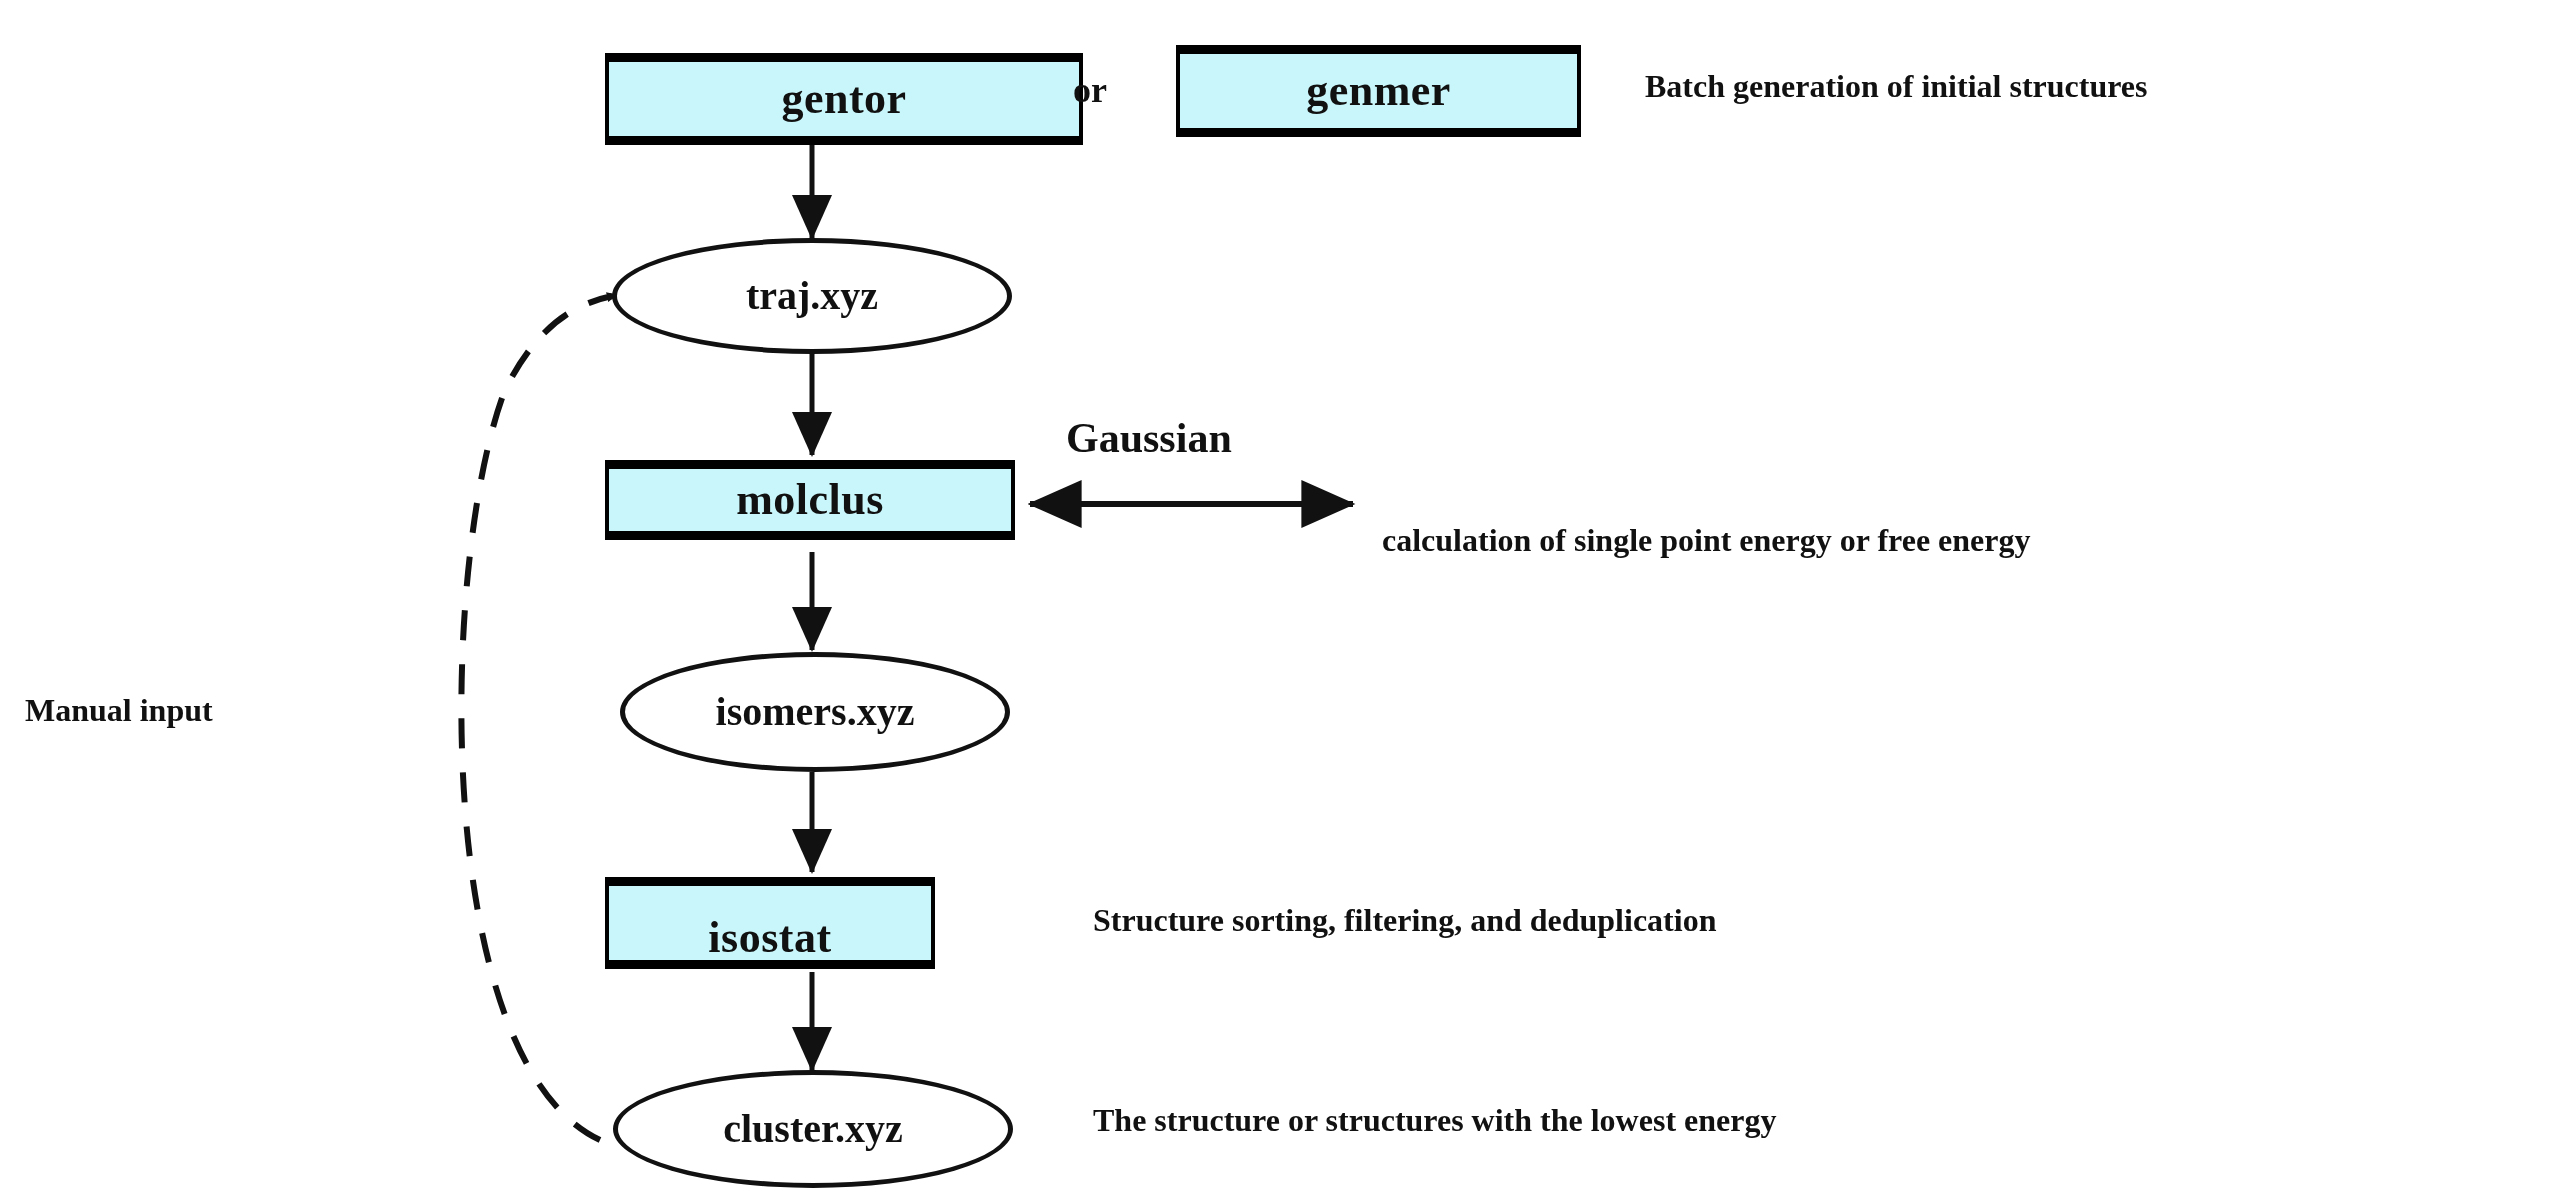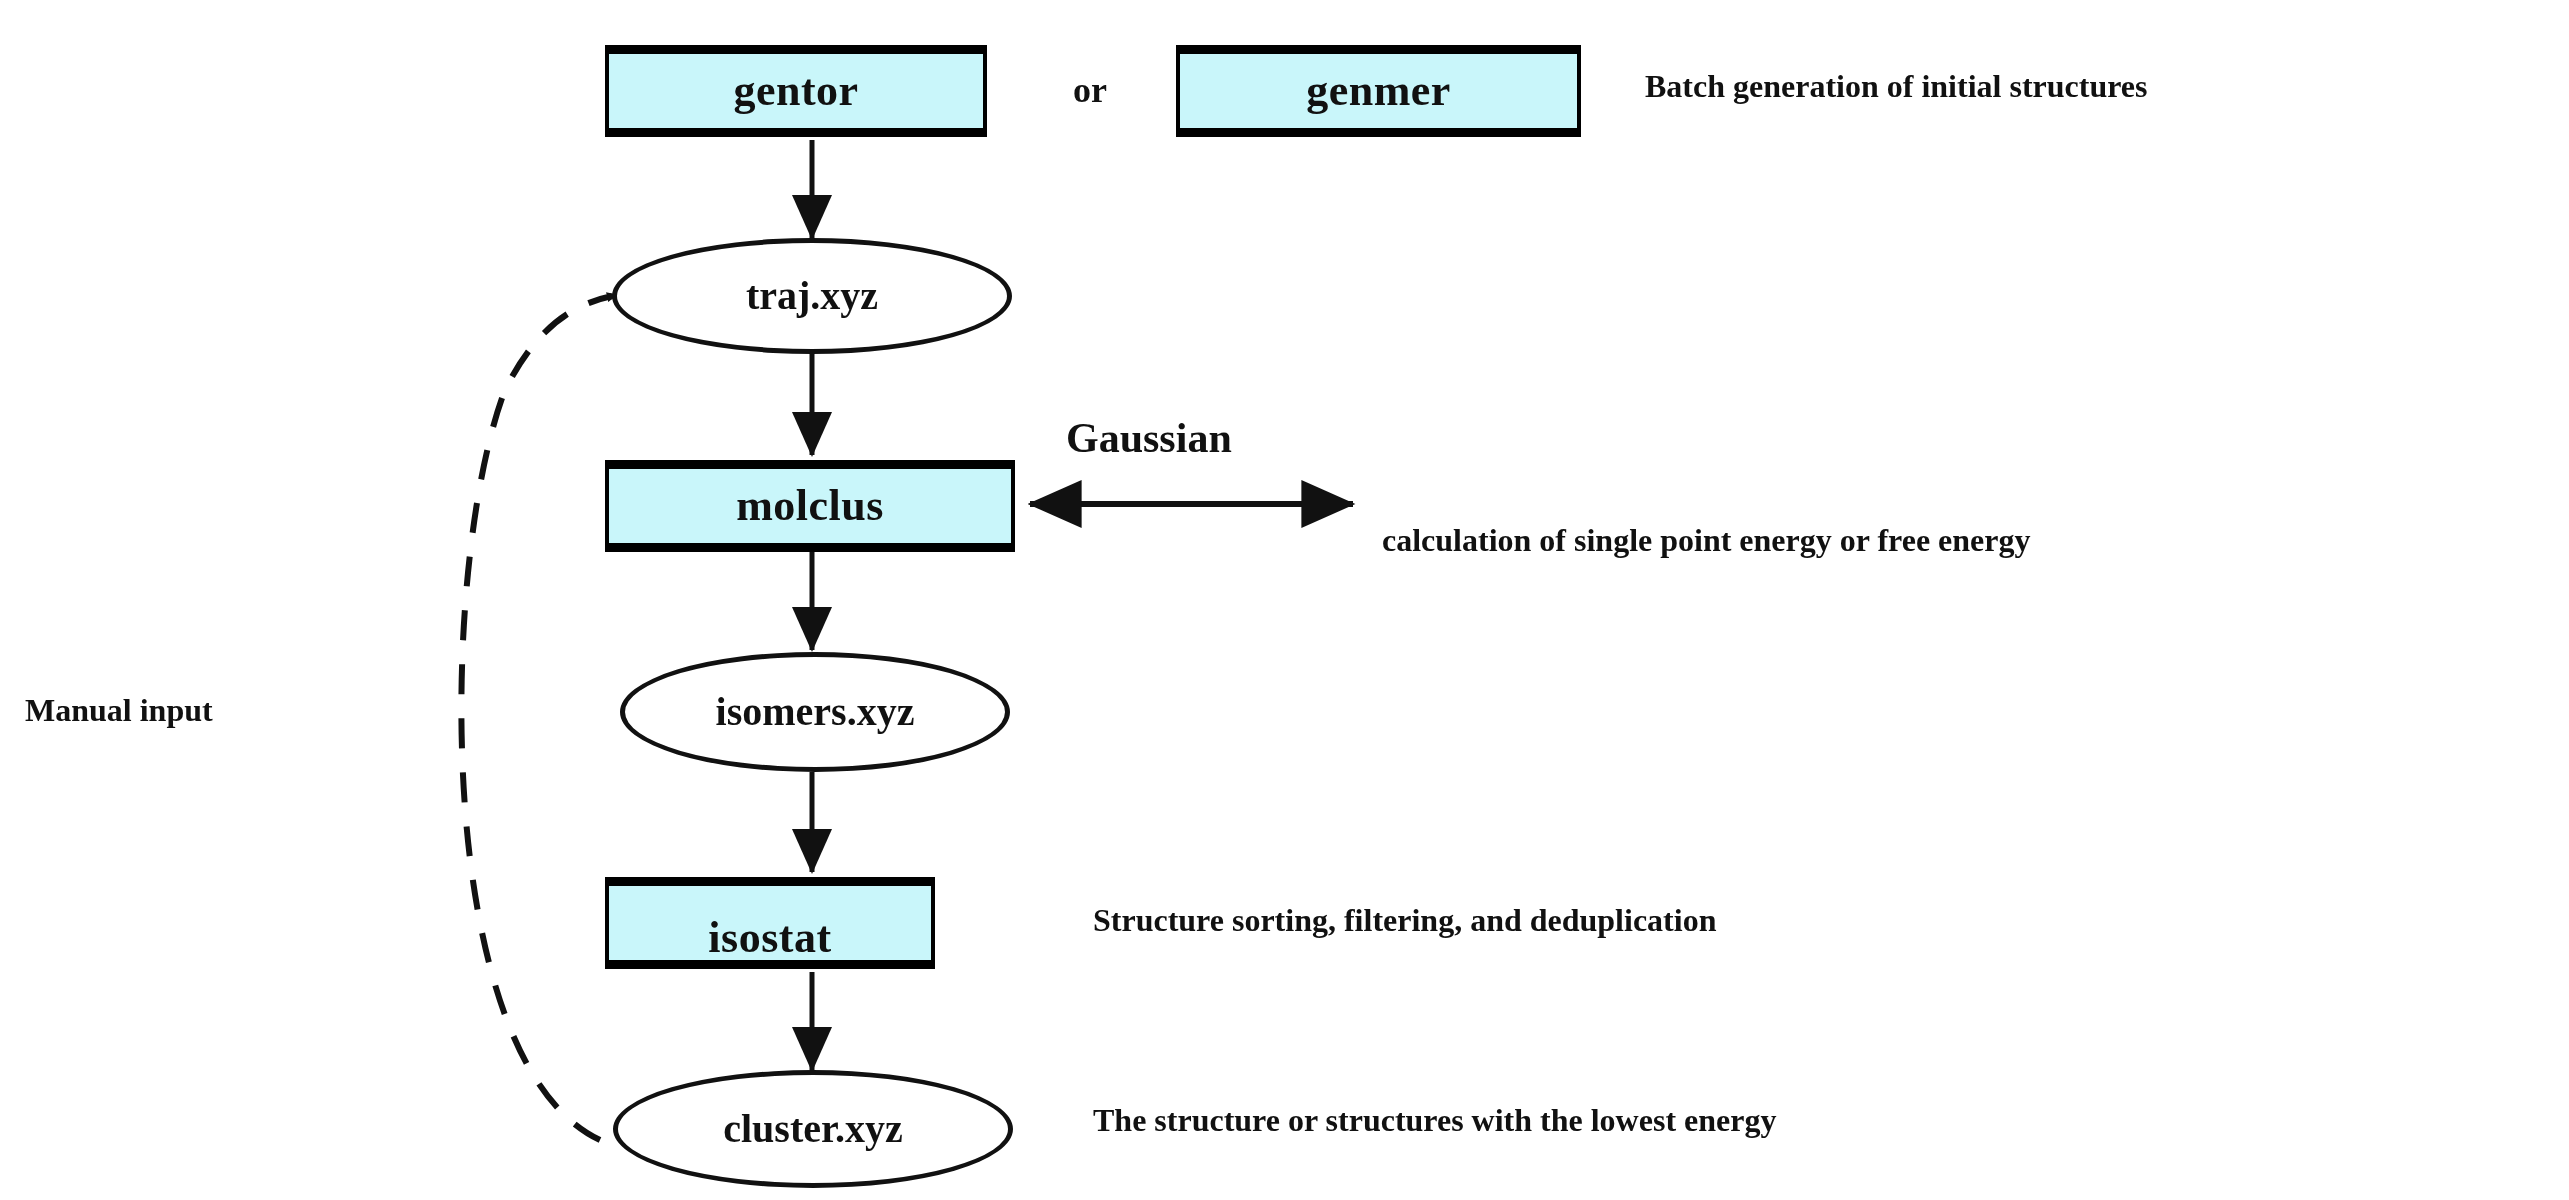--- a/index.html
+++ b/index.html
@@ -107,37 +107,37 @@
 
     <line x1="812" y1="552" x2="812" y2="650" stroke="#111111" stroke-width="5" marker-end="url(#arrowhead)"></line>
 
     <line x1="812" y1="772" x2="812" y2="872" stroke="#111111" stroke-width="5" marker-end="url(#arrowhead)"></line>
 
     <line x1="812" y1="972" x2="812" y2="1070" stroke="#111111" stroke-width="5" marker-end="url(#arrowhead)"></line>
 
     <path d="M 600 1140 C 430 1060, 440 560, 505 390 C 535 330, 570 305, 612 296" fill="none" stroke="#111111" stroke-width="6" stroke-dasharray="30 24" stroke-linecap="butt" marker-end="url(#arrowhead-dash)"></path>
   </svg>
 
-  <div class="proc-node" style="left:605px; top:45px; width:382px; height:92px;">
+  <div class="proc-node" style="left:605px; top:53px; width:478px; height:92px;">
     <span class="node-label">gentor</span>
   </div>
 
   <div class="anno anno-or" style="left:1073px; top:68px;">or</div>
 
   <div class="proc-node" style="left:1176px; top:45px; width:405px; height:92px;">
     <span class="node-label">genmer</span>
   </div>
 
   <div class="anno anno-desc" style="left:1645px; top:66px;">Batch generation of initial structures</div>
 
   <div class="file-node" style="left:612px; top:238px; width:400px; height:116px;">
     <span class="node-label">traj.xyz</span>
   </div>
 
-  <div class="proc-node" style="left:605px; top:460px; width:410px; height:92px;">
+  <div class="proc-node" style="left:605px; top:460px; width:410px; height:80px;">
     <span class="node-label">molclus</span>
   </div>
 
   <div class="anno anno-small" style="left:1066px; top:412px;">Gaussian</div>
 
   <div class="anno anno-desc" style="left:1382px; top:520px;">calculation of single point energy or free energy</div>
 
   <div class="file-node" style="left:620px; top:652px; width:390px; height:120px;">
     <span class="node-label">isomers.xyz</span>
   </div>

